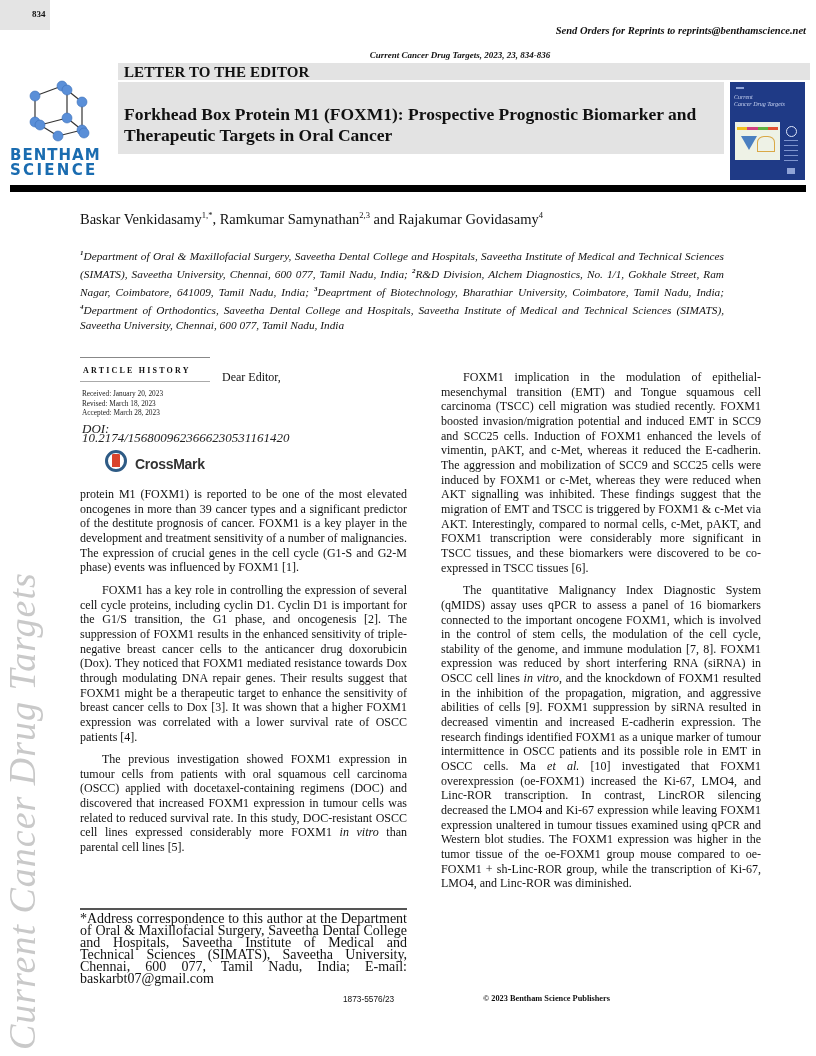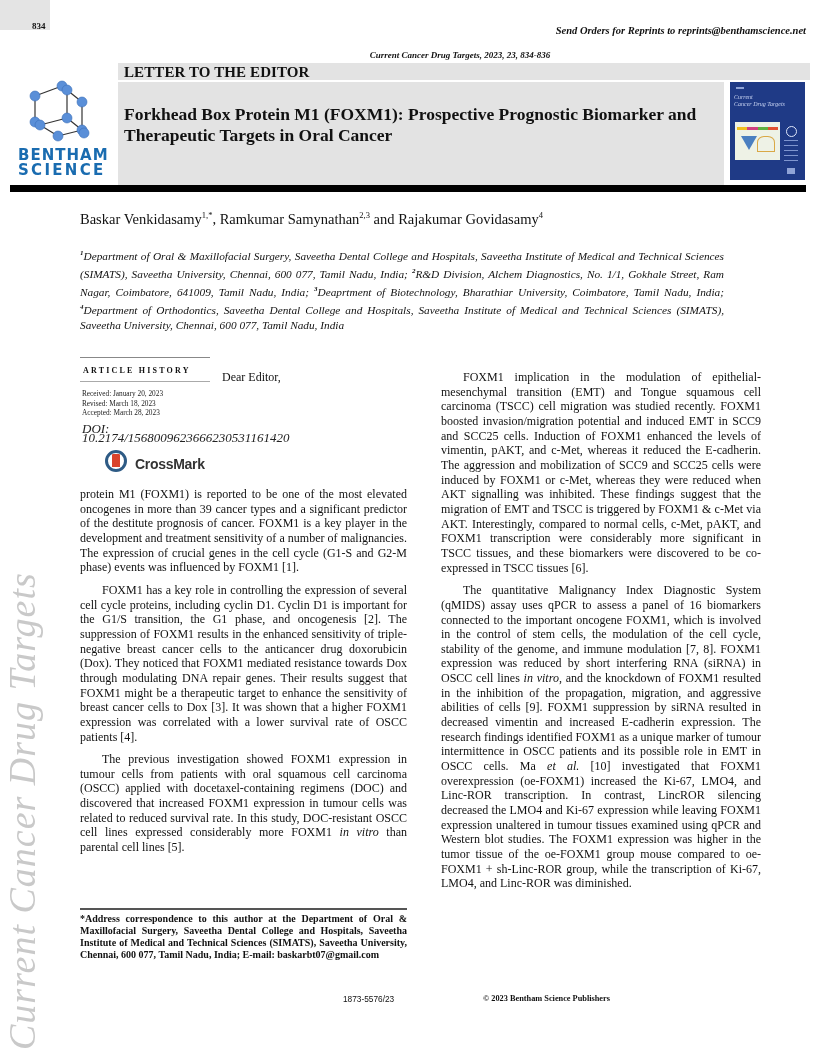--- a/index.html
+++ b/index.html
@@ -1,49 +1,49 @@
 <!DOCTYPE html>
 <html><head>
 <meta charset="utf-8">
 <style>
   html, body { margin: 0; padding: 0; background: #ffffff; }
   body { width: 816px; height: 1056px; position: relative; overflow: hidden;
          font-family: "Liberation Serif", "DejaVu Serif", serif; color: #111; }
 
   .page-num-box { position: absolute; left: 0; top: 0; width: 50px; height: 30px; background: #e4e4e4; }
-  .page-num { position: absolute; left: 32px; top: 9px; font-size: 9px; font-weight: bold; margin-top: 12px; }
+  .page-num { position: absolute; left: 32px; top: 9px; font-size: 9px; font-weight: bold; }
 
   .reprints { position: absolute; right: 10px; top: 25px; font-size: 10.5px; font-weight: bold; font-style: italic; }
   .journal-line { position: absolute; left: 0; width: 816px; top: 50px; text-align: center; font-size: 9px; font-style: italic; font-weight: bold; }
   .journal-line .inner { position: relative; left: 52px; }
 
   .section-bar { position: absolute; left: 118px; top: 63px; width: 692px; height: 17px; background: #e3e3e3; }
   .section-label { position: absolute; left: 6px; top: 1px; font-size: 15px; font-weight: bold; letter-spacing: 0.1px; }
 
-  .title-box { position: absolute; left: 118px; top: 82px; width: 606px; height: 110px; background: #e3e3e3; }
+  .title-box { position: absolute; left: 118px; top: 82px; width: 606px; height: 72px; background: #e3e3e3; }
   .title-text { position: absolute; left: 6px; top: 22px; width: 600px; font-size: 17.5px; font-weight: bold; line-height: 21px; }
 
   .cover { position: absolute; left: 730px; top: 82px; width: 75px; height: 98px; background: #1f3a86; }
   .cover .c-top { position: absolute; left: 6px; top: 5px; width: 8px; height: 2px; background: #8fa3d6; }
   .cover .c-title { position: absolute; left: 4px; top: 12px; font-size: 6px; line-height: 7px; color: #c9d4f2; font-style: italic; }
   .cover .c-img { position: absolute; left: 5px; top: 40px; width: 45px; height: 38px; background: #eef2e6; }
   .cover .c-img .bands { position: absolute; left: 2px; top: 5px; width: 41px; height: 3px;
         background: linear-gradient(90deg,#f0c020 0 25%,#d04080 25% 50%,#60b040 50% 75%,#e05030 75% 100%); }
   .cover .c-img .shape { position: absolute; left: 6px; top: 14px; width: 0; height: 0;
         border-left: 8px solid transparent; border-right: 8px solid transparent; border-top: 14px solid #4a7fc0; }
   .cover .c-img .shape2 { position: absolute; left: 22px; top: 14px; width: 16px; height: 14px; border: 1px solid #d9a845; border-radius: 40% 40% 0 0; }
   .cover .c-seal { position: absolute; left: 56px; top: 44px; width: 9px; height: 9px; border-radius: 50%; border: 1px solid #dfe6fa; }
   .cover .c-lines { position: absolute; left: 54px; top: 58px; width: 14px; }
   .cover .c-lines i { display: block; height: 1px; background: #7f95cf; margin-bottom: 4px; }
   .cover .c-logo { position: absolute; left: 57px; top: 86px; width: 8px; height: 6px; background: #8fa3d6; }
 
   .thick-rule { position: absolute; left: 10px; top: 185px; width: 796px; height: 7px; background: #000; }
 
   .logo { position: absolute; left: 10px; top: 78px; width: 105px; height: 100px; }
-  .logo-text { position: absolute; left: 8px; top: 70px; width: 105px; font-family: "DejaVu Sans", "Liberation Sans", sans-serif;
+  .logo-text { position: absolute; left: 0; top: 70px; width: 105px; font-family: "DejaVu Sans", "Liberation Sans", sans-serif;
                font-weight: bold; color: #1a6cb0; font-size: 15px; line-height: 15px; letter-spacing: 1px; text-align: left; }
 
   .authors { position: absolute; left: 80px; top: 210px; font-size: 14.5px; }
   .authors sup { font-size: 8.5px; }
 
   .affil { position: absolute; left: 80px; top: 246px; width: 644px; font-size: 11.3px; line-height: 15.3px; font-style: italic; text-align: justify; }
   .affil sup { font-size: 7px; font-weight: bold; }
 
   .hist { position: absolute; left: 80px; top: 357px; width: 130px; }
   .hist .rule-top { height: 1px; background: #888; }
@@ -59,21 +59,21 @@
   .col { position: absolute; font-size: 12px; line-height: 14.65px; text-align: justify; }
   .col p { margin: 0 0 8px 0; text-indent: 22px; }
   .col p.noindent { text-indent: 0; }
   .col i { font-style: italic; }
 
   .col-left-top { left: 222px; top: 370px; width: 185px; }
   .col-left { left: 80px; top: 487px; width: 327px; }
   .col-right { left: 441px; top: 370px; width: 320px; }
 
   .foot-rule { position: absolute; left: 80px; top: 908px; width: 327px; height: 2px; background: #555; }
-  .footnote { position: absolute; left: 80px; top: 913px; width: 327px; font-size: 10px; line-height: 12px; text-align: justify; font-weight: bold; }
+  .footnote { position: absolute; left: 80px; top: 913px; width: 327px; font-size: 14px; line-height: 12px; text-align: justify; }
 
   .bottom { position: absolute; top: 994px; font-size: 8.3px; }
   .bottom.issn { left: 343px; font-family: "Liberation Sans", sans-serif; }
   .bottom.copy { left: 435px; font-weight: bold; padding-left: 48px; }
 
   .side-title { position: absolute; left: 0; top: 1050px; transform-origin: 0 0; transform: rotate(-90deg);
                 font-size: 38px; font-style: italic; color: #c9c9c9; white-space: nowrap; width: 560px; letter-spacing: 1px; }
 </style>
 </head>
 <body>

